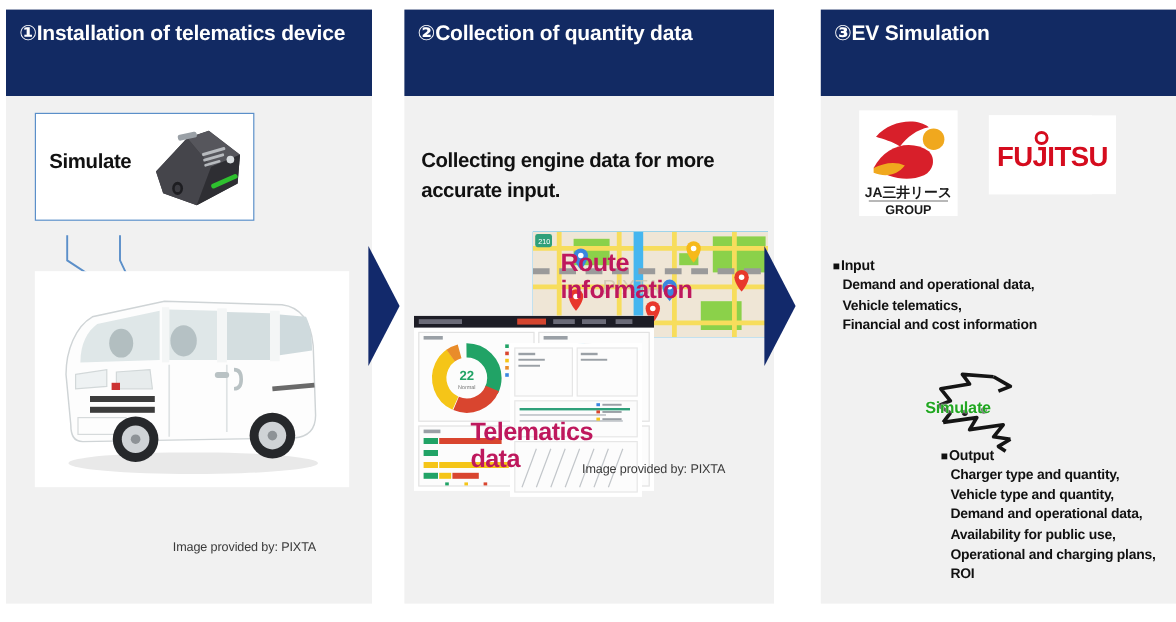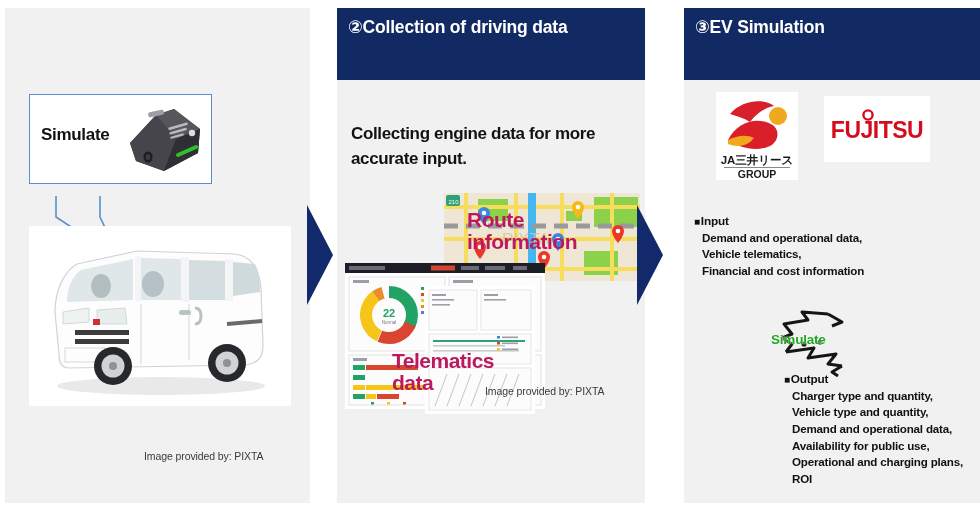--- a/index.html
+++ b/index.html
@@ -81,20 +81,21 @@
   .sim-text{position:absolute;left:13px;top:24px;font-size:13.5px;
      font-weight:bold;color:#22a722;letter-spacing:-0.2px;
      text-shadow:0 0 1px #fff,0 0 2px #fff;}
 </style>
 </head>
 <body>
 
 <div class="stage">
 
   <div class="panel" id="panel1">
+    <div class="panel-header">①Installation of telematics device</div>
     <div class="panel-body">
 
       <div class="callout">
         <span class="callout-label">Simulate</span>
         <svg class="device" viewBox="0 0 96 74">
           <g>
             <path d="M18 40 L44 12 L62 6 L88 26 L86 50 L52 68 L24 58 Z" fill="#3c3c40"></path>
             <path d="M44 12 L62 6 L88 26 L64 36 Z" fill="#56565c"></path>
             <path d="M18 40 L44 12 L64 36 L52 68 L24 58 Z" fill="#45454b"></path>
             <path d="M52 68 L64 36 L88 26 L86 50 Z" fill="#2e2e33"></path>
@@ -151,21 +152,21 @@
 
       <div class="credit" id="credit1">Image provided by: PIXTA</div>
     </div>
   </div>
 
   <svg class="flow-arrow" id="arrow1" viewBox="0 0 36 100">
     <path d="M4 0 L30 50 L4 100 Z" fill="#12296b"></path>
   </svg>
 
   <div class="panel" id="panel2">
-    <div class="panel-header">②Collection of driving data</div>
+    <div class="panel-header">②Collection of quantity data</div>
     <div class="panel-body">
 
       <div class="p2-text">Collecting engine data for more accurate input.</div>
 
       <div class="map-box">
         <svg class="map-svg" viewBox="0 0 196 88">
           <rect width="196" height="88" fill="#efe6d6"></rect>
           <rect x="34" y="6" width="30" height="22" fill="#8bd14a"></rect>
           <rect x="150" y="4" width="44" height="30" fill="#8bd14a"></rect>
           <rect x="122" y="18" width="16" height="10" fill="#8bd14a"></rect>

